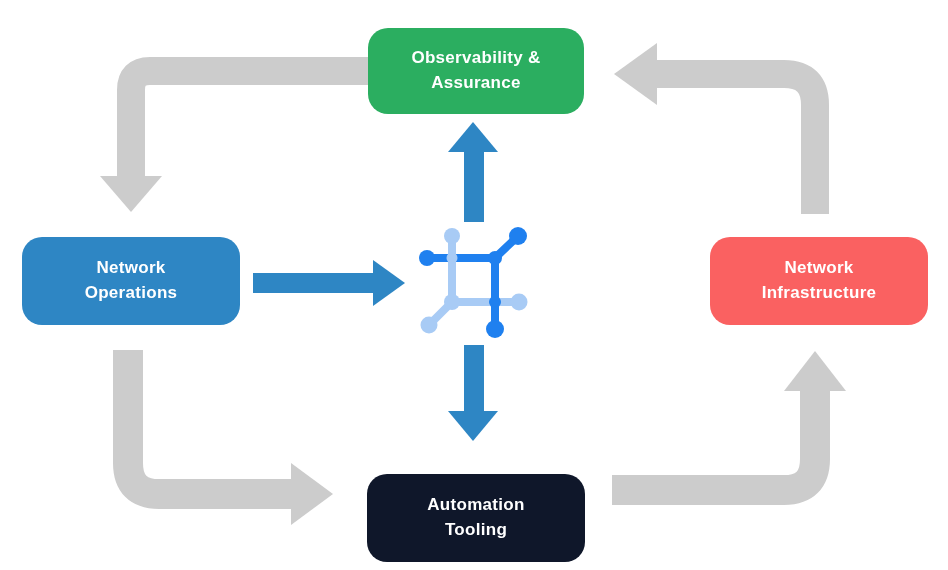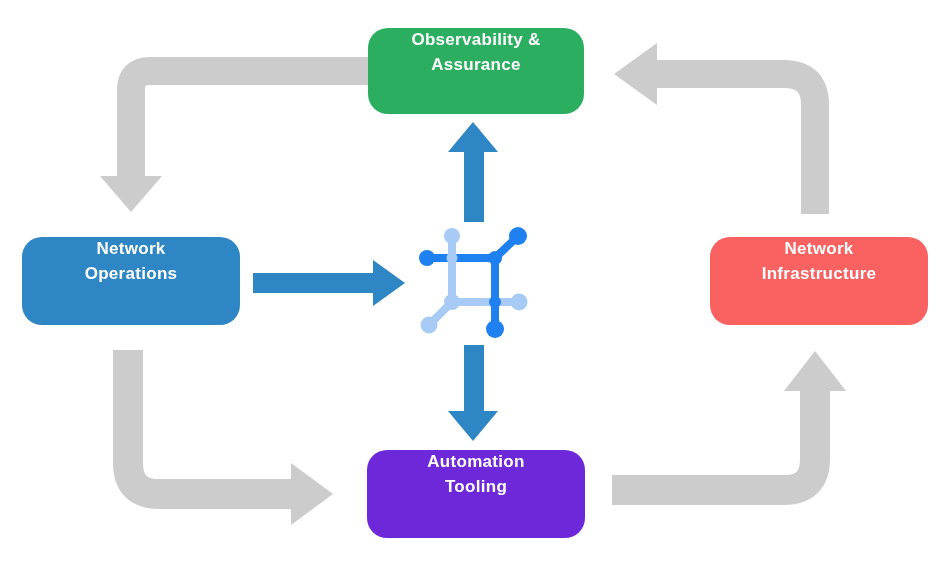--- a/index.html
+++ b/index.html
@@ -13,20 +13,21 @@
   }
   .artwork {
     position: absolute;
     left: 0; top: 0;
     width: 948px; height: 570px;
   }
   .node {
     position: absolute;
     border-radius: 20px;
     display: flex;
+    align-items: center;
     justify-content: center;
     text-align: center;
   }
   .node-label {
     color: #ffffff;
     font-size: 17px;
     font-weight: 600;
     letter-spacing: 0.3px;
     line-height: 1.45;
     white-space: pre-line;
@@ -113,18 +114,18 @@
   <div class="node node-operations" style="background: rgb(46, 134, 196);">
     <span class="node-label" style="color: rgb(255, 255, 255);">Network
 Operations</span>
   </div>
 
   <div class="node node-infrastructure" style="background: rgb(250, 97, 97);">
     <span class="node-label" style="color: rgb(255, 255, 255);">Network
 Infrastructure</span>
   </div>
 
-  <div class="node node-automation" style="background: #6d28d9;">
+  <div class="node node-automation" style="background: #0f172a; margin-top: 24px;">
     <span class="node-label" style="color: rgb(255, 255, 255);">Automation
 Tooling</span>
   </div>
 
 </div>
 
 </body></html>

